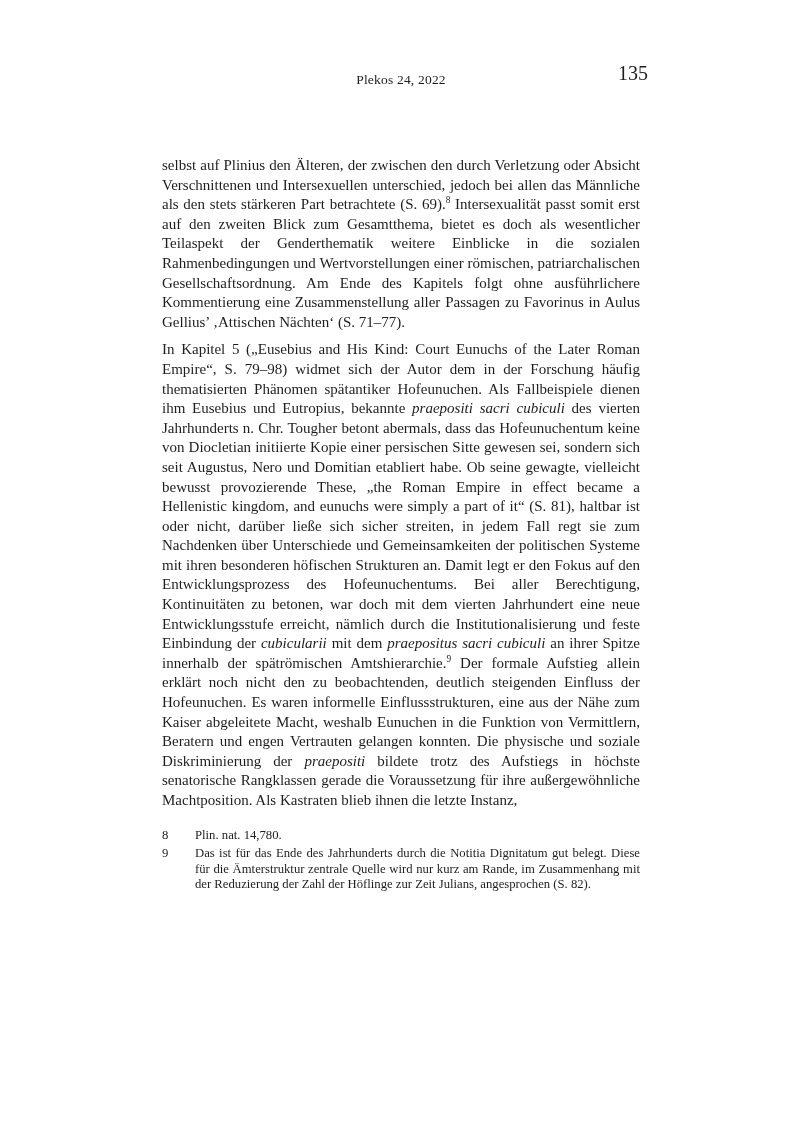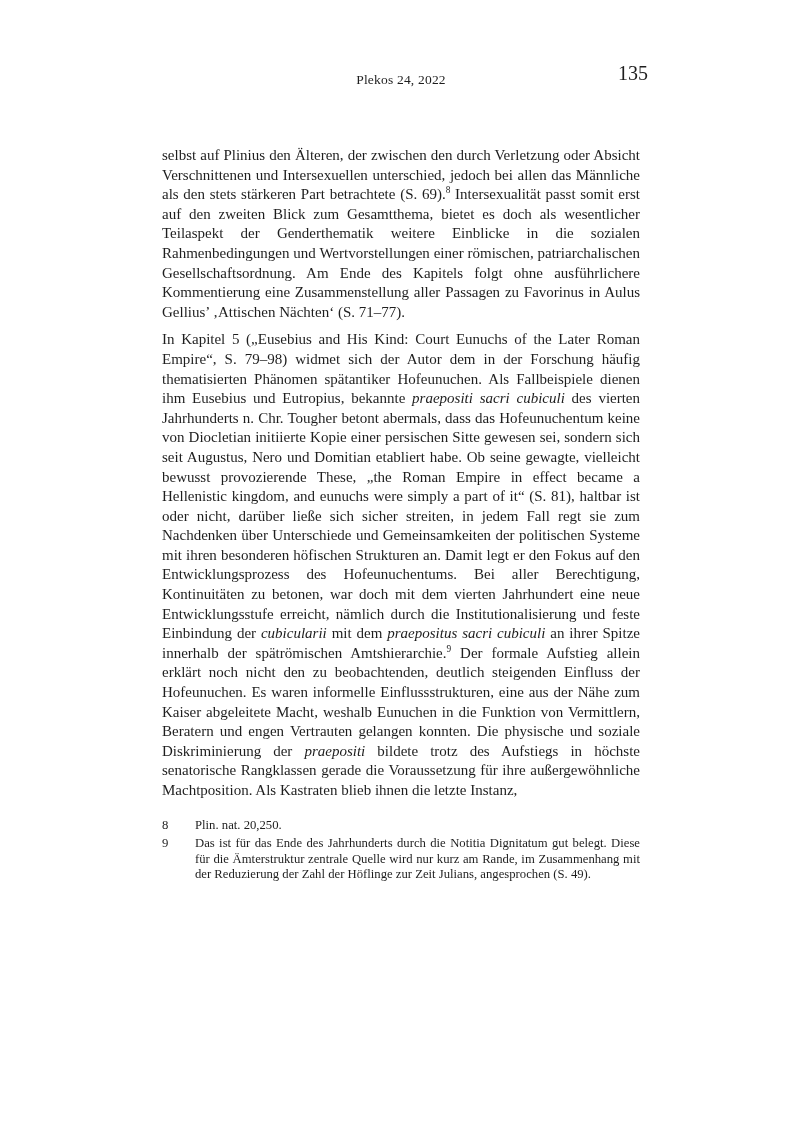--- a/index.html
+++ b/index.html
@@ -30,21 +30,21 @@
     letter-spacing: 0.2px;
   }
   .page-number {
     position: absolute;
     right: -8px;
     top: -7px;
     font-size: 20px;
   }
   .content {
     position: absolute;
-    top: 146px;
+    top: 156px;
     left: 162px;
     width: 478px;
   }
   .article-body {
     font-size: 15px;
     line-height: 19.6px;
     text-align: justify;
     hyphens: auto;
     -webkit-hyphens: auto;
   }
@@ -84,22 +84,22 @@
   <div class="content">
     <main class="article-body">
 
     <p class="para"><span>selbst auf Plinius den Älteren, der zwischen den durch Verletzung oder Absicht Verschnittenen und Intersexuellen unterschied, jedoch bei allen das Männliche als den stets stärkeren Part betrachtete (S. 69).</span><sup class="fn-ref">8</sup><span> Intersexualität passt somit erst auf den zweiten Blick zum Gesamtthema, bietet es doch als wesentlicher Teilaspekt der Genderthematik weitere Einblicke in die sozialen Rahmenbedingungen und Wertvorstellungen einer römischen, patriarchalischen Gesellschaftsordnung. Am Ende des Kapitels folgt ohne ausführlichere Kommentierung eine Zusammenstellung aller Passagen zu Favorinus in Aulus Gellius’ ‚Attischen Nächten‘ (S. 71–77).</span></p>
         <p class="para"><span>In Kapitel 5 („Eusebius and His Kind: Court Eunuchs of the Later Roman Empire“, S. 79–98) widmet sich der Autor dem in der Forschung häufig thematisierten Phänomen spätantiker Hofeunuchen. Als Fallbeispiele dienen ihm Eusebius und Eutropius, bekannte </span><em>praepositi sacri cubiculi</em><span> des vierten Jahrhunderts n. Chr. Tougher betont abermals, dass das Hofeunuchentum keine von Diocletian initiierte Kopie einer persischen Sitte gewesen sei, sondern sich seit Augustus, Nero und Domitian etabliert habe. Ob seine gewagte, vielleicht bewusst provozierende These, „the Roman Empire in effect became a Hellenistic kingdom, and eunuchs were simply a part of it“ (S. 81), haltbar ist oder nicht, darüber ließe sich sicher streiten, in jedem Fall regt sie zum Nachdenken über Unterschiede und Gemeinsamkeiten der politischen Systeme mit ihren besonderen höfischen Strukturen an. Damit legt er den Fokus auf den Entwicklungsprozess des Hofeunuchentums. Bei aller Berechtigung, Kontinuitäten zu betonen, war doch mit dem vierten Jahrhundert eine neue Entwicklungsstufe erreicht, nämlich durch die Institutionalisierung und feste Einbindung der </span><em>cubicularii</em><span> mit dem </span><em>praepositus sacri cubiculi</em><span> an ihrer Spitze innerhalb der spätrömischen Amtshierarchie.</span><sup class="fn-ref">9</sup><span> Der formale Aufstieg allein erklärt noch nicht den zu beobachtenden, deutlich steigenden Einfluss der Hofeunuchen. Es waren informelle Einflussstrukturen, eine aus der Nähe zum Kaiser abgeleitete Macht, weshalb Eunuchen in die Funktion von Vermittlern, Beratern und engen Vertrauten gelangen konnten. Die physische und soziale Diskriminierung der </span><em>praepositi</em><span> bildete trotz des Aufstiegs in höchste senatorische Rangklassen gerade die Voraussetzung für ihre außergewöhnliche Machtposition. Als Kastraten blieb ihnen die letzte Instanz,</span></p>
       </main>
     <section class="footnotes">
 
     <div class="footnote">
           <span class="fn-num">8</span>
-          <span class="fn-text"><span>Plin. nat. 20,250.</span></span>
+          <span class="fn-text"><span>Plin. nat. 14,780.</span></span>
         </div>
         <div class="footnote">
           <span class="fn-num">9</span>
-          <span class="fn-text"><span>Das ist für das Ende des Jahrhunderts durch die Notitia Dignitatum gut belegt. Diese für die Ämterstruktur zentrale Quelle wird nur kurz am Rande, im Zusammenhang mit der Reduzierung der Zahl der Höflinge zur Zeit Julians, angesprochen (S. 49).</span></span>
+          <span class="fn-text"><span>Das ist für das Ende des Jahrhunderts durch die Notitia Dignitatum gut belegt. Diese für die Ämterstruktur zentrale Quelle wird nur kurz am Rande, im Zusammenhang mit der Reduzierung der Zahl der Höflinge zur Zeit Julians, angesprochen (S. 82).</span></span>
         </div>
       </section>
   </div>
 
 </div>
 
 </body></html>

